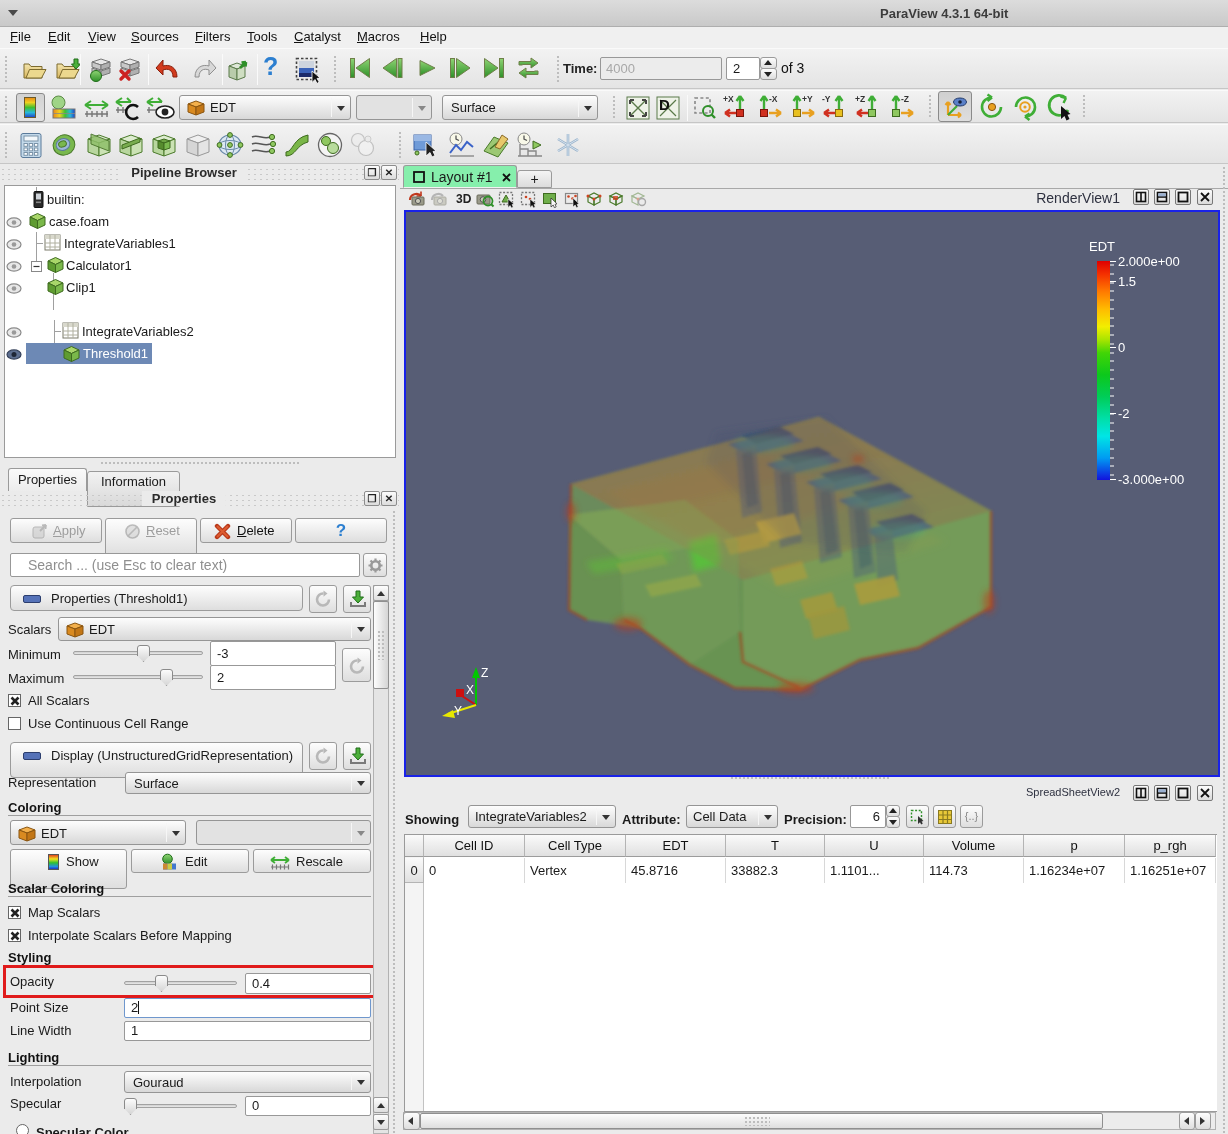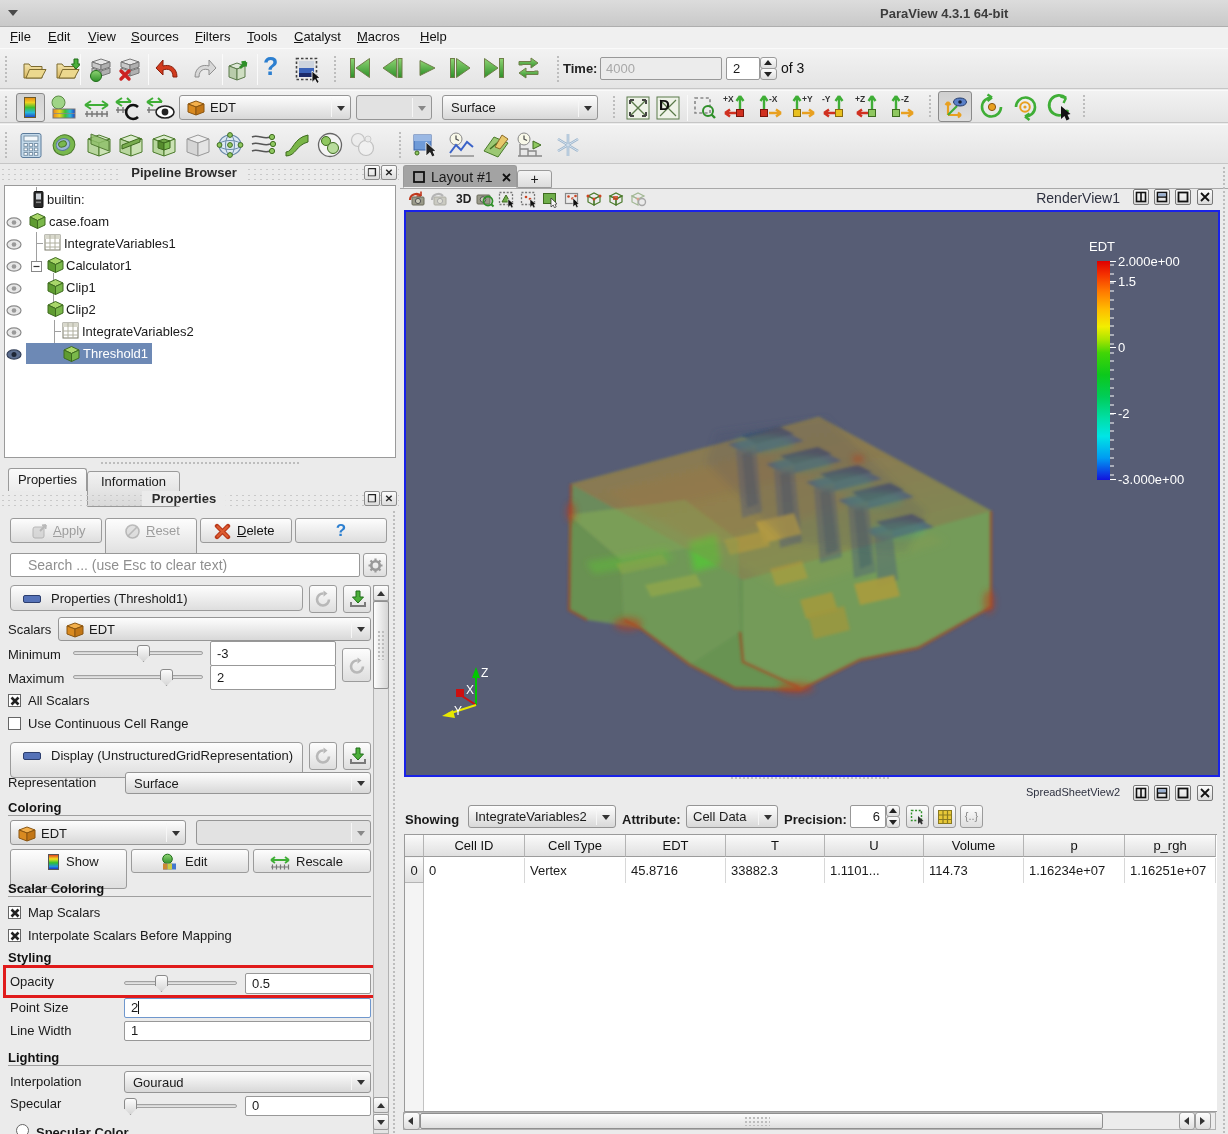--- a/index.html
+++ b/index.html
@@ -531,32 +531,20 @@
           <ellipse cx="8" cy="5.5" rx="7" ry="4.6" fill="#e8e8e8" stroke="#8a8a8a" stroke-width="1.2"></ellipse>
           <circle cx="8" cy="5.5" r="2.3" fill="#9a9a9a"></circle>
         </svg>
       <svg style="position:absolute;left:46px;top:0px" width="19" height="19" viewBox="0 0 19 19">
         <polygon points="2,6 9.5,2.5 17,6 9.5,9.5" fill="#a9d66a" stroke="#3e6b1f"></polygon>
         <polygon points="2,6 9.5,9.5 9.5,17.5 2,14" fill="#5f9c31" stroke="#3e6b1f"></polygon>
         <polygon points="9.5,9.5 17,6 17,14 9.5,17.5" fill="#7ab84a" stroke="#3e6b1f"></polygon>
       </svg>
       <span style="position:absolute;left:66px;top:3px">Clip1</span>
     </div>
-    <div class="treerow" style="left:-5px;top:113px;width:390px">
-      <svg style="position:absolute;left:6px;top:6px" width="16" height="11" viewBox="0 0 16 11">
-          <ellipse cx="8" cy="5.5" rx="7" ry="4.6" fill="#e8e8e8" stroke="#8a8a8a" stroke-width="1.2"></ellipse>
-          <circle cx="8" cy="5.5" r="2.3" fill="#9a9a9a"></circle>
-        </svg>
-      <svg style="position:absolute;left:46px;top:0px" width="19" height="19" viewBox="0 0 19 19">
-        <polygon points="2,6 9.5,2.5 17,6 9.5,9.5" fill="#a9d66a" stroke="#3e6b1f"></polygon>
-        <polygon points="2,6 9.5,9.5 9.5,17.5 2,14" fill="#5f9c31" stroke="#3e6b1f"></polygon>
-        <polygon points="9.5,9.5 17,6 17,14 9.5,17.5" fill="#7ab84a" stroke="#3e6b1f"></polygon>
-      </svg>
-      <span style="position:absolute;left:66px;top:3px">Clip2</span>
-    </div>
     <div class="treerow" style="left:-5px;top:135px;width:390px">
       <svg style="position:absolute;left:6px;top:6px" width="16" height="11" viewBox="0 0 16 11">
           <ellipse cx="8" cy="5.5" rx="7" ry="4.6" fill="#e8e8e8" stroke="#8a8a8a" stroke-width="1.2"></ellipse>
           <circle cx="8" cy="5.5" r="2.3" fill="#9a9a9a"></circle>
         </svg>
       <svg style="position:absolute;left:62px;top:1px" width="17" height="17" viewBox="0 0 17 17">
         <rect x="1" y="1" width="15" height="15" fill="#fff" stroke="#7a7a6a"></rect>
         <rect x="1" y="1" width="15" height="4" fill="#d8d8cc"></rect>
         <path d="M1 9 L16 9 M1 13 L16 13 M6 1 L6 16 M11 1 L11 16" stroke="#b0b0a0" stroke-width="1"></path>
       </svg>
@@ -751,21 +739,21 @@
     <div class="abs cb" style="left:8px;top:929px"></div>
     <svg class="abs" style="left:10px;top:931px" width="10" height="10" viewBox="0 0 10 10">
         <path d="M1.5 1.5 L8.5 8.5 M8.5 1.5 L1.5 8.5" stroke="#222" stroke-width="2.6"></path>
       </svg>
     <div class="abs" style="left:28px;top:928px">Interpolate Scalars Before Mapping</div>
 
     <div class="abs sect" style="left:8px;top:950px">Styling</div>
     <div class="abs" style="left:10px;top:974px">Opacity</div>
     <div class="abs slider-groove" style="left:124px;top:981px;width:113px"></div>
     <div class="abs slider-handle" style="left:155px;top:975px"></div>
-    <div class="abs edit" style="left:245px;top:973px;width:126px;height:21px;line-height:19px;padding-left:6px">0.5</div>
+    <div class="abs edit" style="left:245px;top:973px;width:126px;height:21px;line-height:19px;padding-left:6px">0.4</div>
     <div class="abs" style="left:3px;top:965px;width:374px;height:33px;border:3px solid #e01b1b"></div>
     <div class="abs" style="left:10px;top:1000px">Point Size</div>
     <div class="abs edit" style="left:124px;top:998px;width:247px;height:20px;line-height:18px;padding-left:6px;border-color:#6f97cd">2<span style="display:inline-block;width:1px;height:13px;background:#111;vertical-align:-2px"></span></div>
     <div class="abs" style="left:10px;top:1023px">Line Width</div>
     <div class="abs edit" style="left:124px;top:1021px;width:247px;height:20px;line-height:18px;padding-left:6px">1</div>
 
     <div class="abs sect" style="left:8px;top:1050px">Lighting</div>
     <div class="abs sectline" style="left:8px;top:1065px;width:363px"></div>
     <div class="abs" style="left:10px;top:1074px">Interpolation</div>
     <div class="abs combo" style="left:124px;top:1071px;width:247px;height:22px">
@@ -789,21 +777,21 @@
     <div class="abs" style="left:377px;top:1103px;width:0;height:0;border-left:4px solid transparent;border-right:4px solid transparent;border-bottom:5px solid #333"></div>
     <div class="abs btn" style="left:373px;top:1114px;width:16px;height:16px;border-radius:2px"></div>
     <div class="abs" style="left:377px;top:1120px;width:0;height:0;border-left:4px solid transparent;border-right:4px solid transparent;border-top:5px solid #333"></div>
 
     <div class="abs grip" style="left:392px;top:510px;width:5px;height:624px"></div>
   </div>
 
   <div id="central" class="abs"></div>
   <div class="abs" style="left:400px;top:164px;width:828px;height:970px;overflow:hidden">
     <div class="abs" style="left:0;top:23.5px;width:828px;height:1px;background:#a8a8a8"></div>
-    <div class="abs" style="left:3px;top:1px;width:114px;height:23px;background:#a3a3a3;border:1px solid #9a9a9a;border-bottom:1px solid #f1f1f1;border-radius:3px 3px 0 0">
+    <div class="abs" style="left:3px;top:1px;width:114px;height:23px;background:#86efac;border:1px solid #9a9a9a;border-bottom:1px solid #f1f1f1;border-radius:3px 3px 0 0">
       <svg style="position:absolute;left:9px;top:5px" width="12" height="12" viewBox="0 0 12 12">
           <rect x="1" y="1" width="10" height="10" fill="none" stroke="#111" stroke-width="1.8"></rect>
         </svg>
       <span style="position:absolute;left:27px;top:3px;font-size:14px">Layout #1</span>
       <svg style="position:absolute;left:97px;top:6px" width="11" height="11" viewBox="0 0 11 11">
           <path d="M2 2 L9 9 M9 2 L2 9" stroke="#111" stroke-width="1.8"></path>
         </svg>
     </div>
     <div class="abs" style="left:117px;top:6px;width:35px;height:18px;background:linear-gradient(#f4f4f4,#dcdcdc);border:1px solid #9a9a9a;border-radius:3px 3px 0 0;text-align:center;line-height:16px;font-size:14px">+</div>
 

